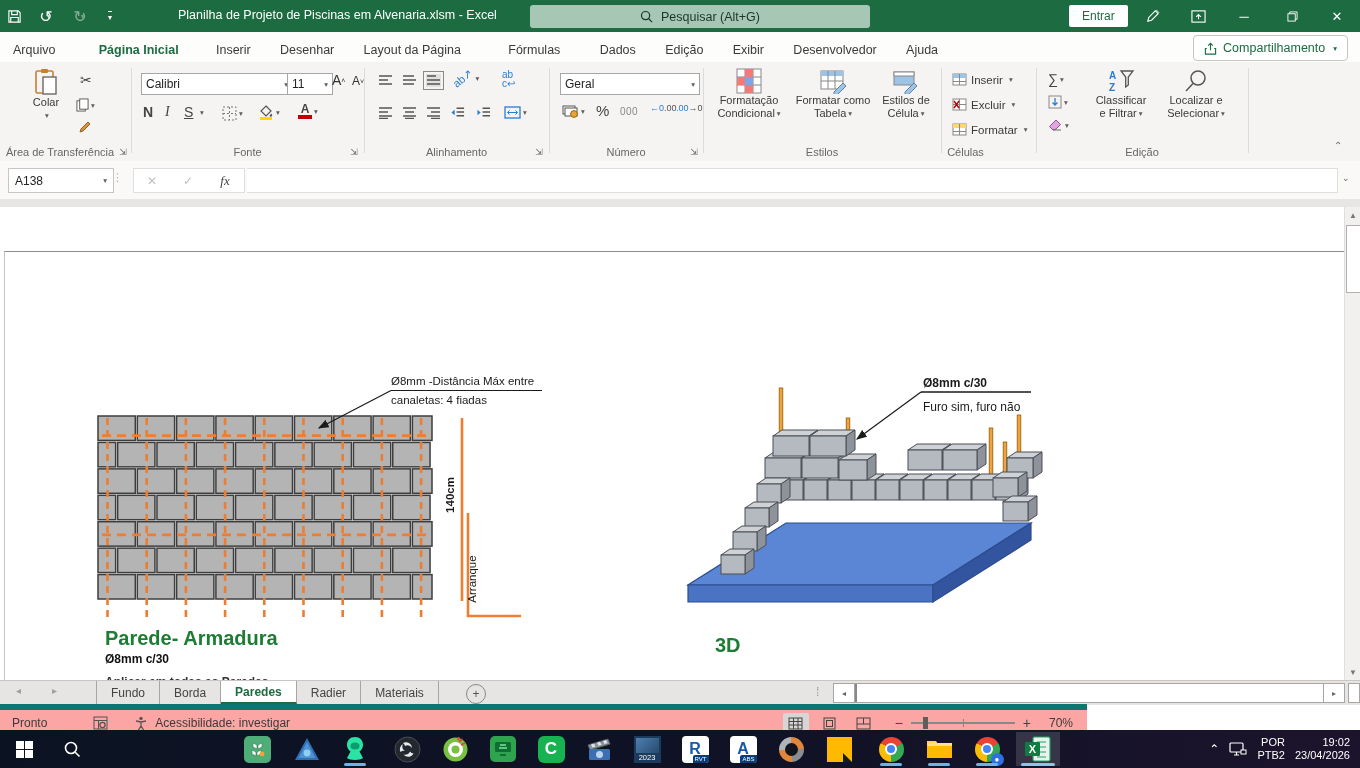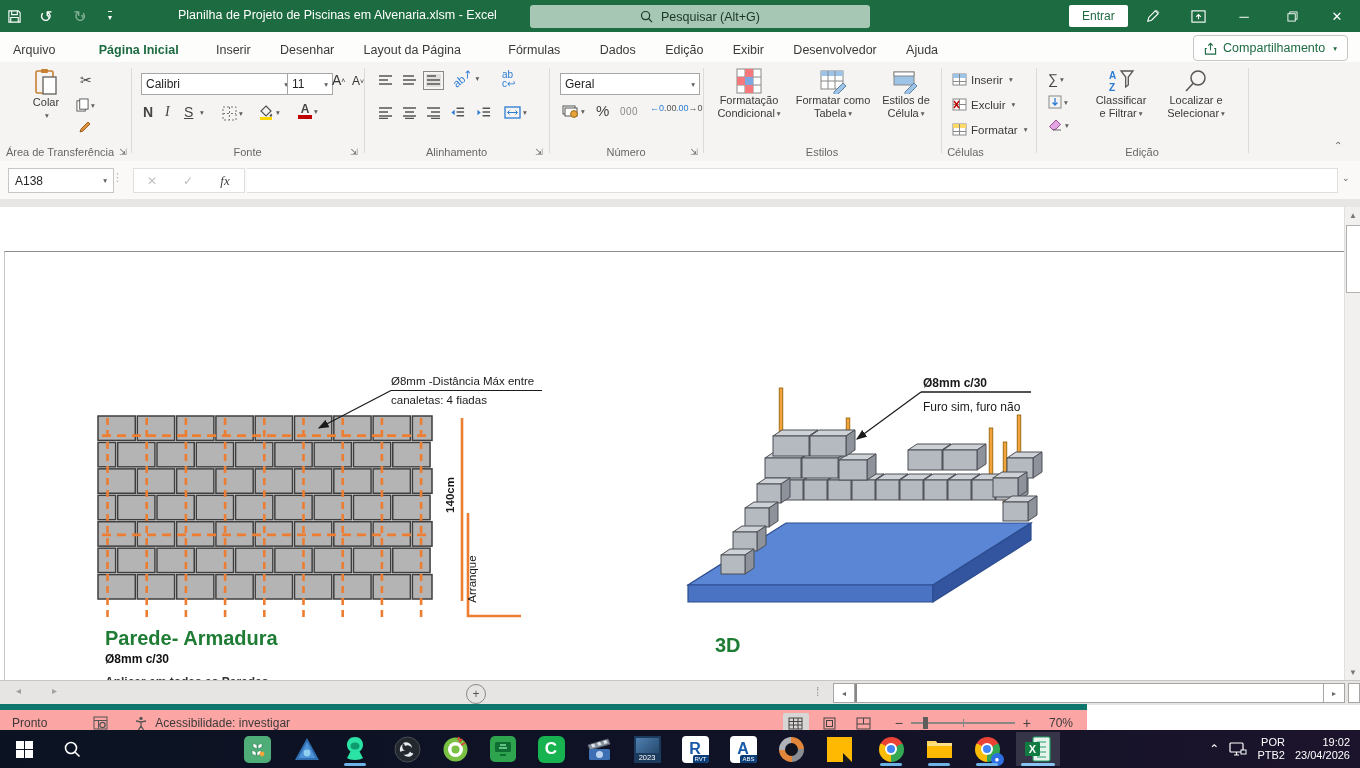--- a/index.html
+++ b/index.html
@@ -623,20 +623,27 @@
 
   <div id="vscroll" class="a">
     <div class="sc-arrow ctr">▲</div>
     <div id="vthumb" class="a"></div>
     <div class="sc-arrow ctr a" style="bottom:0">▼</div>
   </div>
 
   <div id="tabstrip" class="a">
     <span class="a ctr" style="left:16px;top:4px;color:#a0a0a0;font-size:10px">◂</span>
     <span class="a ctr" style="left:52px;top:4px;color:#a0a0a0;font-size:10px">▸</span>
+    <div class="a" style="left:96px;top:0;height:23px;display:flex">
+      <span class="stab" style="border-left:1px solid #a8a6a4">Fundo</span>
+      <span class="stab">Borda</span>
+      <span class="stab active">Paredes</span>
+      <span class="stab">Radier</span>
+      <span class="stab">Materiais</span>
+    </div>
     <div class="a ctr" style="left:466px;top:3px;width:18px;height:18px;border:1px solid #8a8886;border-radius:50%;color:#555;font-size:12px">+</div>
     <span class="a" style="left:816px;top:4px;color:#999;letter-spacing:-1px">⁞</span>
     <div id="hscroll">
       <div class="hbox" style="width:20px">◂</div>
       <div class="hbox" style="width:470px;border-left:none;border-right:none">
           <div style="width:100%;height:100%;border-left:2px solid #888"></div>
         </div>
       <div class="hbox" style="width:20px">▸</div>
     </div>
     <div class="a hbox" style="left:1348px;top:2px;width:10px"></div>

